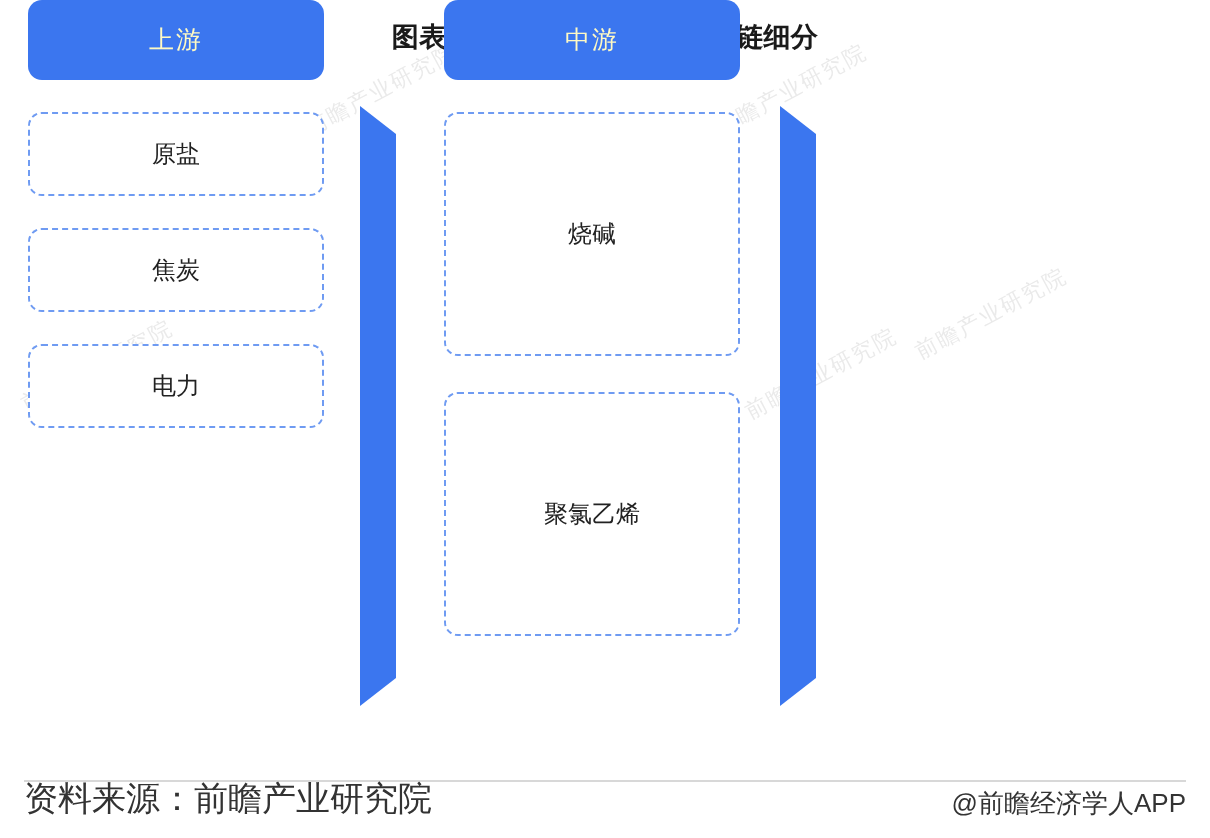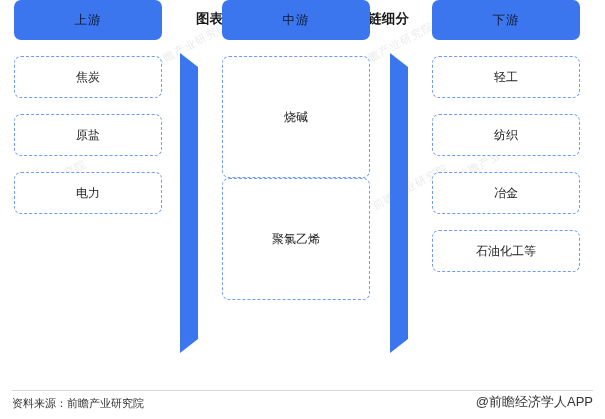--- a/index.html
+++ b/index.html
@@ -38,21 +38,21 @@
     width: 148px;
   }
   .col-up { left: 14px; }
   .col-mid { left: 222px; }
   .col-down { left: 432px; }
 
   .header {
     height: 40px;
     border-radius: 7px;
     background: #3b76ef;
-    color: #0f172a;
+    color: #fef9c3;
     font-size: 12.5px;
     display: flex;
     align-items: center;
     justify-content: center;
     letter-spacing: 1px;
   }
   .box {
     border: 1px dashed #6f9bf2;
     border-radius: 7px;
     background: #ffffff;
@@ -73,20 +73,21 @@
   .col-up .boxes .box:first-child,
   .col-down .boxes .box:first-child {
     margin-top: 0;
   }
   .col-mid .boxes {
     margin-top: 16px;
     text-align: center;
   }
   .col-mid .box {
     height: 122px;
+    margin-top: 18px;
   }
   .col-mid .boxes .box:first-child {
     margin-top: 0;
   }
 
   
   .arrow {
     position: absolute;
     top: 53px;
     width: 18px;
@@ -122,21 +123,21 @@
     left: 12px;
     right: 12px;
     bottom: 28px;
     height: 1px;
     background: #d8d8d8;
   }
   .source {
     position: absolute;
     left: 12px;
     bottom: 8px;
-    font-size: 11px;
+    font-size: 17px;
     color: #333;
   }
   .credit {
     position: absolute;
     right: 12px;
     bottom: 8px;
     font-size: 13px;
     color: #333;
   }
 </style>
@@ -150,22 +151,22 @@
   <div class="wm" style="left:150px; top:58px;">前瞻产业研究院</div>
   <div class="wm" style="left:355px; top:58px;">前瞻产业研究院</div>
   <div class="wm" style="left:8px; top:196px;">前瞻产业研究院</div>
   <div class="wm" style="left:370px; top:200px;">前瞻产业研究院</div>
   <div class="wm" style="left:455px; top:170px;">前瞻产业研究院</div>
   <div class="wm-logo" style="left:300px; top:238px;">前瞻</div>
 
   <div class="col col-up">
     <div class="header">上游</div>
     <div class="boxes">
+      <div class="box">原盐</div>
       <div class="box">焦炭</div>
-      <div class="box">原盐</div>
       <div class="box">电力</div>
     </div>
   </div>
 
   <div class="arrow arrow-1">
     <svg width="18" height="300" viewBox="0 0 18 300" xmlns="http://www.w3.org/2000/svg">
       <polygon points="0,0 18,14 18,286 0,300" fill="#3b76ef"></polygon>
     </svg>
   </div>
 
@@ -176,27 +177,18 @@
       <div class="box">聚氯乙烯</div>
     </div>
   </div>
 
   <div class="arrow arrow-2">
     <svg width="18" height="300" viewBox="0 0 18 300" xmlns="http://www.w3.org/2000/svg">
       <polygon points="0,0 18,14 18,286 0,300" fill="#3b76ef"></polygon>
     </svg>
   </div>
 
-  <div class="col col-down">
-    <div class="header">下游</div>
-    <div class="boxes">
-      <div class="box">轻工</div>
-      <div class="box">纺织</div>
-      <div class="box">冶金</div>
-      <div class="box">石油化工等</div>
-    </div>
-  </div>
 
   <div class="footer-line"></div>
   <div class="source">资料来源：前瞻产业研究院</div>
   <div class="credit">@前瞻经济学人APP</div>
 
 </div>
 
 </body></html>

